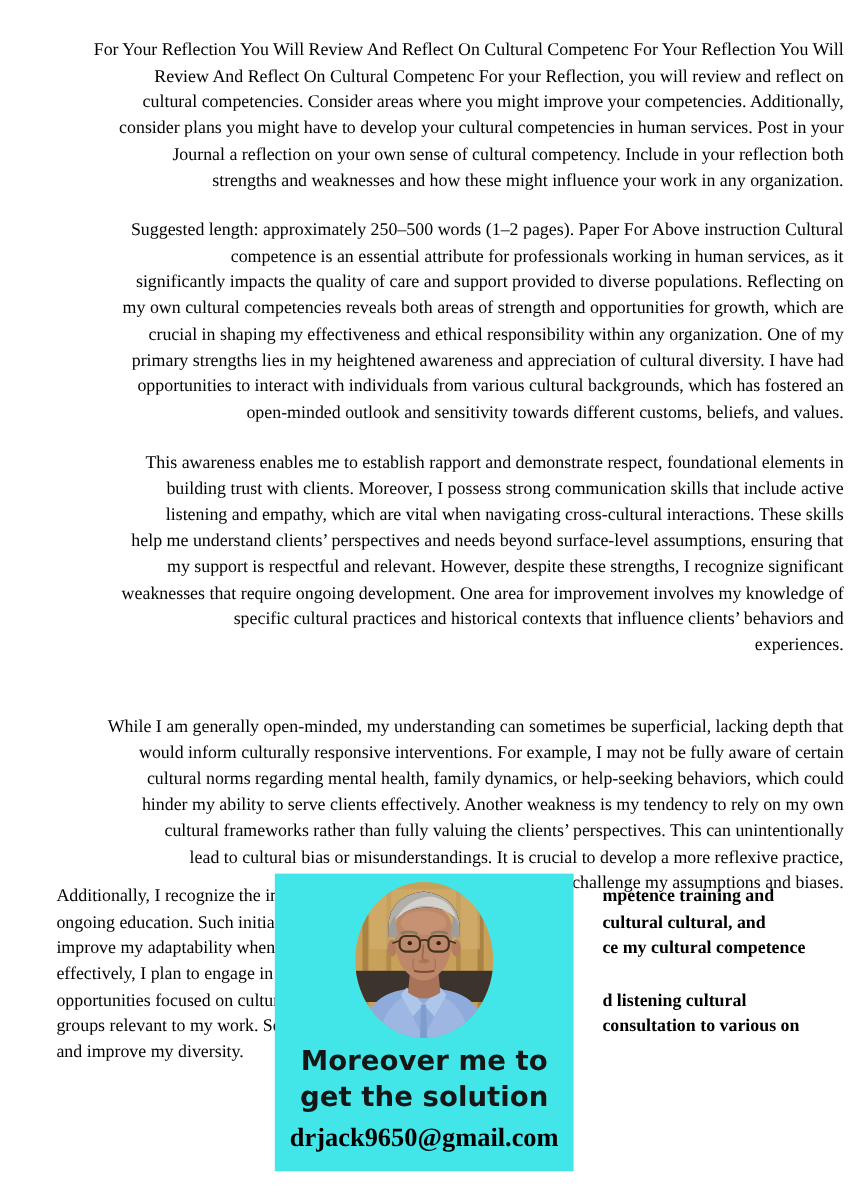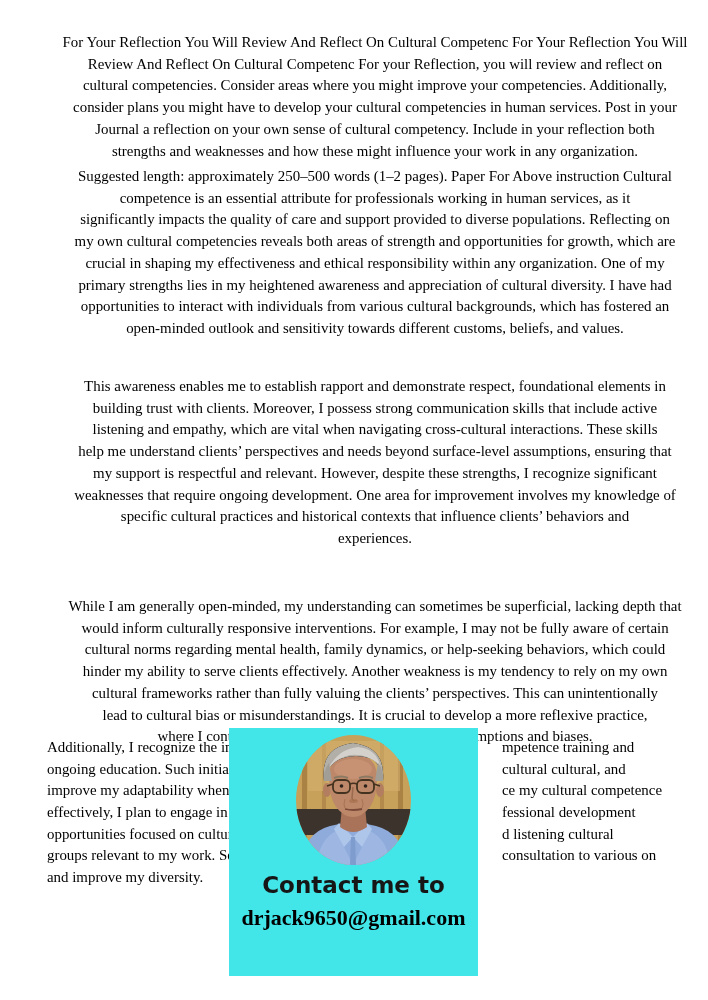--- a/index.html
+++ b/index.html
@@ -18,44 +18,45 @@
     height: 1000px;
     background: #ffffff;
   }
   .para {
     position: absolute;
     left: 47px;
     width: 656px;
     font-size: 14.9px;
     line-height: 21.7px;
     white-space: pre-line;
-    text-align: center;
+    text-align: right;
   }
   #para1 { top: 32px; }
-  #para2 { top: 166px; }
+  #para2 { top: 182px; }
   #para3 { top: 376px; }
   #para4 { top: 596px; }
   .para5 {
     position: absolute;
     left: 47px;
     top: 737px;
     width: 656px;
     font-size: 14.9px;
     line-height: 21.7px;
   }
   .p5-line {
     position: relative;
     height: 21.7px;
     white-space: nowrap;
   }
   .p5-right {
     position: absolute;
     left: 455px;
     top: 0;
     white-space: nowrap;
+    font-weight: bold;
   }
   
   .promo-card {
     position: absolute;
     left: 229px;
     top: 728px;
     width: 249px;
     height: 248px;
     background: #43e6e8;
     display: flex;
@@ -134,21 +135,20 @@
     <div class="p5-line">
       <span>ongoing education. Such initiati</span>
       <span class="p5-right">cultural cultural, and</span>
     </div>
     <div class="p5-line">
       <span>improve my adaptability when w</span>
       <span class="p5-right">ce my cultural competence</span>
     </div>
     <div class="p5-line">
       <span>effectively, I plan to engage in s</span>
-      <span class="p5-right">fessional development</span>
     </div>
     <div class="p5-line">
       <span>opportunities focused on cultura</span>
       <span class="p5-right">d listening cultural</span>
     </div>
     <div class="p5-line">
       <span>groups relevant to my work. Sec</span>
       <span class="p5-right">consultation to various on</span>
     </div>
     <div class="p5-line">
@@ -206,18 +206,19 @@
         <path d="M 57 52 L 56 64 Q 57 67 60 66" stroke="#996always" stroke-width="0" fill="none"></path>
         <path d="M 57 52 L 56 63 Q 57 67 60 65" stroke="#9a6a4e" stroke-width="1.5" fill="none"></path>
         <ellipse cx="57.5" cy="66" rx="4.5" ry="2" fill="#a8724f" opacity="0.7"></ellipse>
 
         <path d="M 49 74 Q 57 76 66 74" stroke="#7c4a38" stroke-width="1.8" fill="none"></path>
 
         <path d="M 49 64 Q 47 70 49 73 M 66 64 Q 68 70 66 73" stroke="#a06e50" stroke-width="1" fill="none" opacity="0.8"></path>
       </svg>
     </div>
     <div class="promo-heading">
-      <div>Contact me to</div>
+      <div>Moreover me to</div>
+      <div>get the solution</div>
     </div>
     <div class="promo-email">drjack9650@gmail.com</div>
   </div>
 
 </div>
 
 </body></html>

